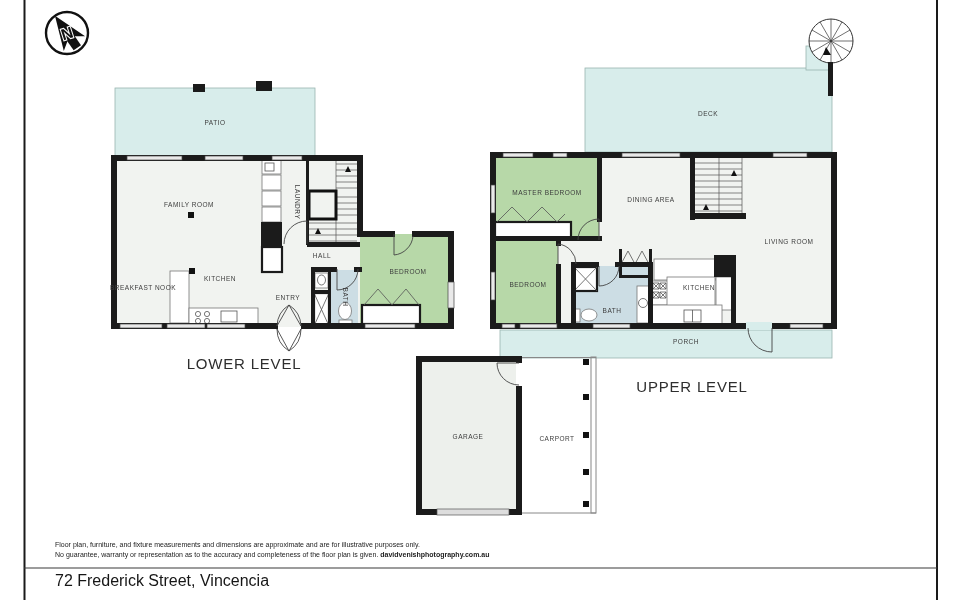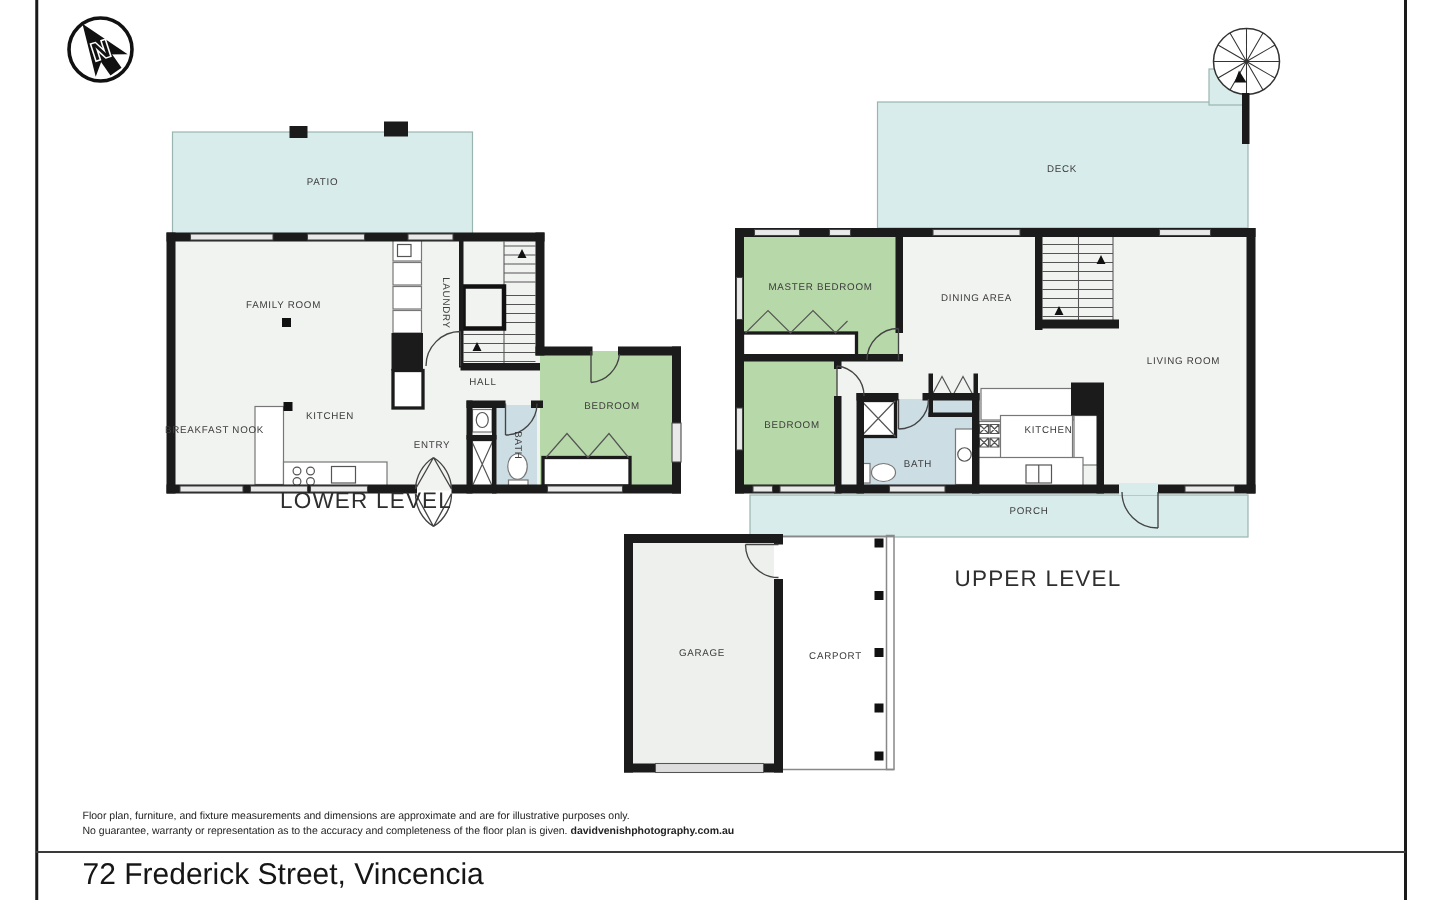--- a/index.html
+++ b/index.html
@@ -21,21 +21,21 @@
   .tread{fill:none;stroke:#555;stroke-width:.7;}
   .thin{fill:none;stroke:#888;stroke-width:1;}
   .mark{fill:none;stroke:#555;stroke-width:.8;}
   .lbl{position:absolute;font-size:6.5px;letter-spacing:.5px;color:#3c3c3c;white-space:nowrap;
        transform:translate(-50%,-50%);}
   .lbl.v{transform:translate(-50%,-50%) rotate(90deg);}
   .title{position:absolute;font-size:15px;letter-spacing:.8px;color:#2e2e2e;white-space:nowrap;
        transform:translate(-50%,-50%);}
   .disclaimer{position:absolute;left:55px;top:540px;font-size:7px;line-height:10px;color:#222;}
   .disclaimer b{font-weight:bold;}
-  .address{position:absolute;left:55px;top:572px;font-size:20px;color:#161616;}
+  .address{position:absolute;left:55px;top:572px;font-size:16px;color:#161616;}
 </style>
 </head>
 <body>
 
 <div id="stage">
 
 <svg id="plan-svg" width="960" height="600" viewBox="0 0 960 600">
 
   <g>
     <line x1="24.5" y1="0" x2="24.5" y2="600" stroke="#1a1a1a" stroke-width="2"></line>
@@ -248,21 +248,21 @@
 
   <div class="lbl" style="left:215px;top:122px">PATIO</div>
   <div class="lbl" style="left:189px;top:204px">FAMILY ROOM</div>
   <div class="lbl v" style="left:297px;top:202px">LAUNDRY</div>
   <div class="lbl" style="left:220px;top:278px">KITCHEN</div>
   <div class="lbl" style="left:143px;top:287px">BREAKFAST NOOK</div>
   <div class="lbl" style="left:322px;top:255px">HALL</div>
   <div class="lbl" style="left:288px;top:297px">ENTRY</div>
   <div class="lbl v" style="left:345px;top:297px">BATH</div>
   <div class="lbl" style="left:408px;top:271px">BEDROOM</div>
-  <div class="title" style="left:244px;top:334px">LOWER LEVEL</div>
+  <div class="title" style="left:244px;top:363px">LOWER LEVEL</div>
 
   <div class="lbl" style="left:708px;top:113px">DECK</div>
   <div class="lbl" style="left:547px;top:192px">MASTER BEDROOM</div>
   <div class="lbl" style="left:651px;top:199px">DINING AREA</div>
   <div class="lbl" style="left:789px;top:241px">LIVING ROOM</div>
   <div class="lbl" style="left:528px;top:284px">BEDROOM</div>
   <div class="lbl" style="left:612px;top:310px">BATH</div>
   <div class="lbl" style="left:699px;top:287px">KITCHEN</div>
   <div class="lbl" style="left:686px;top:341px">PORCH</div>
   <div class="title" style="left:692px;top:386px">UPPER LEVEL</div>

